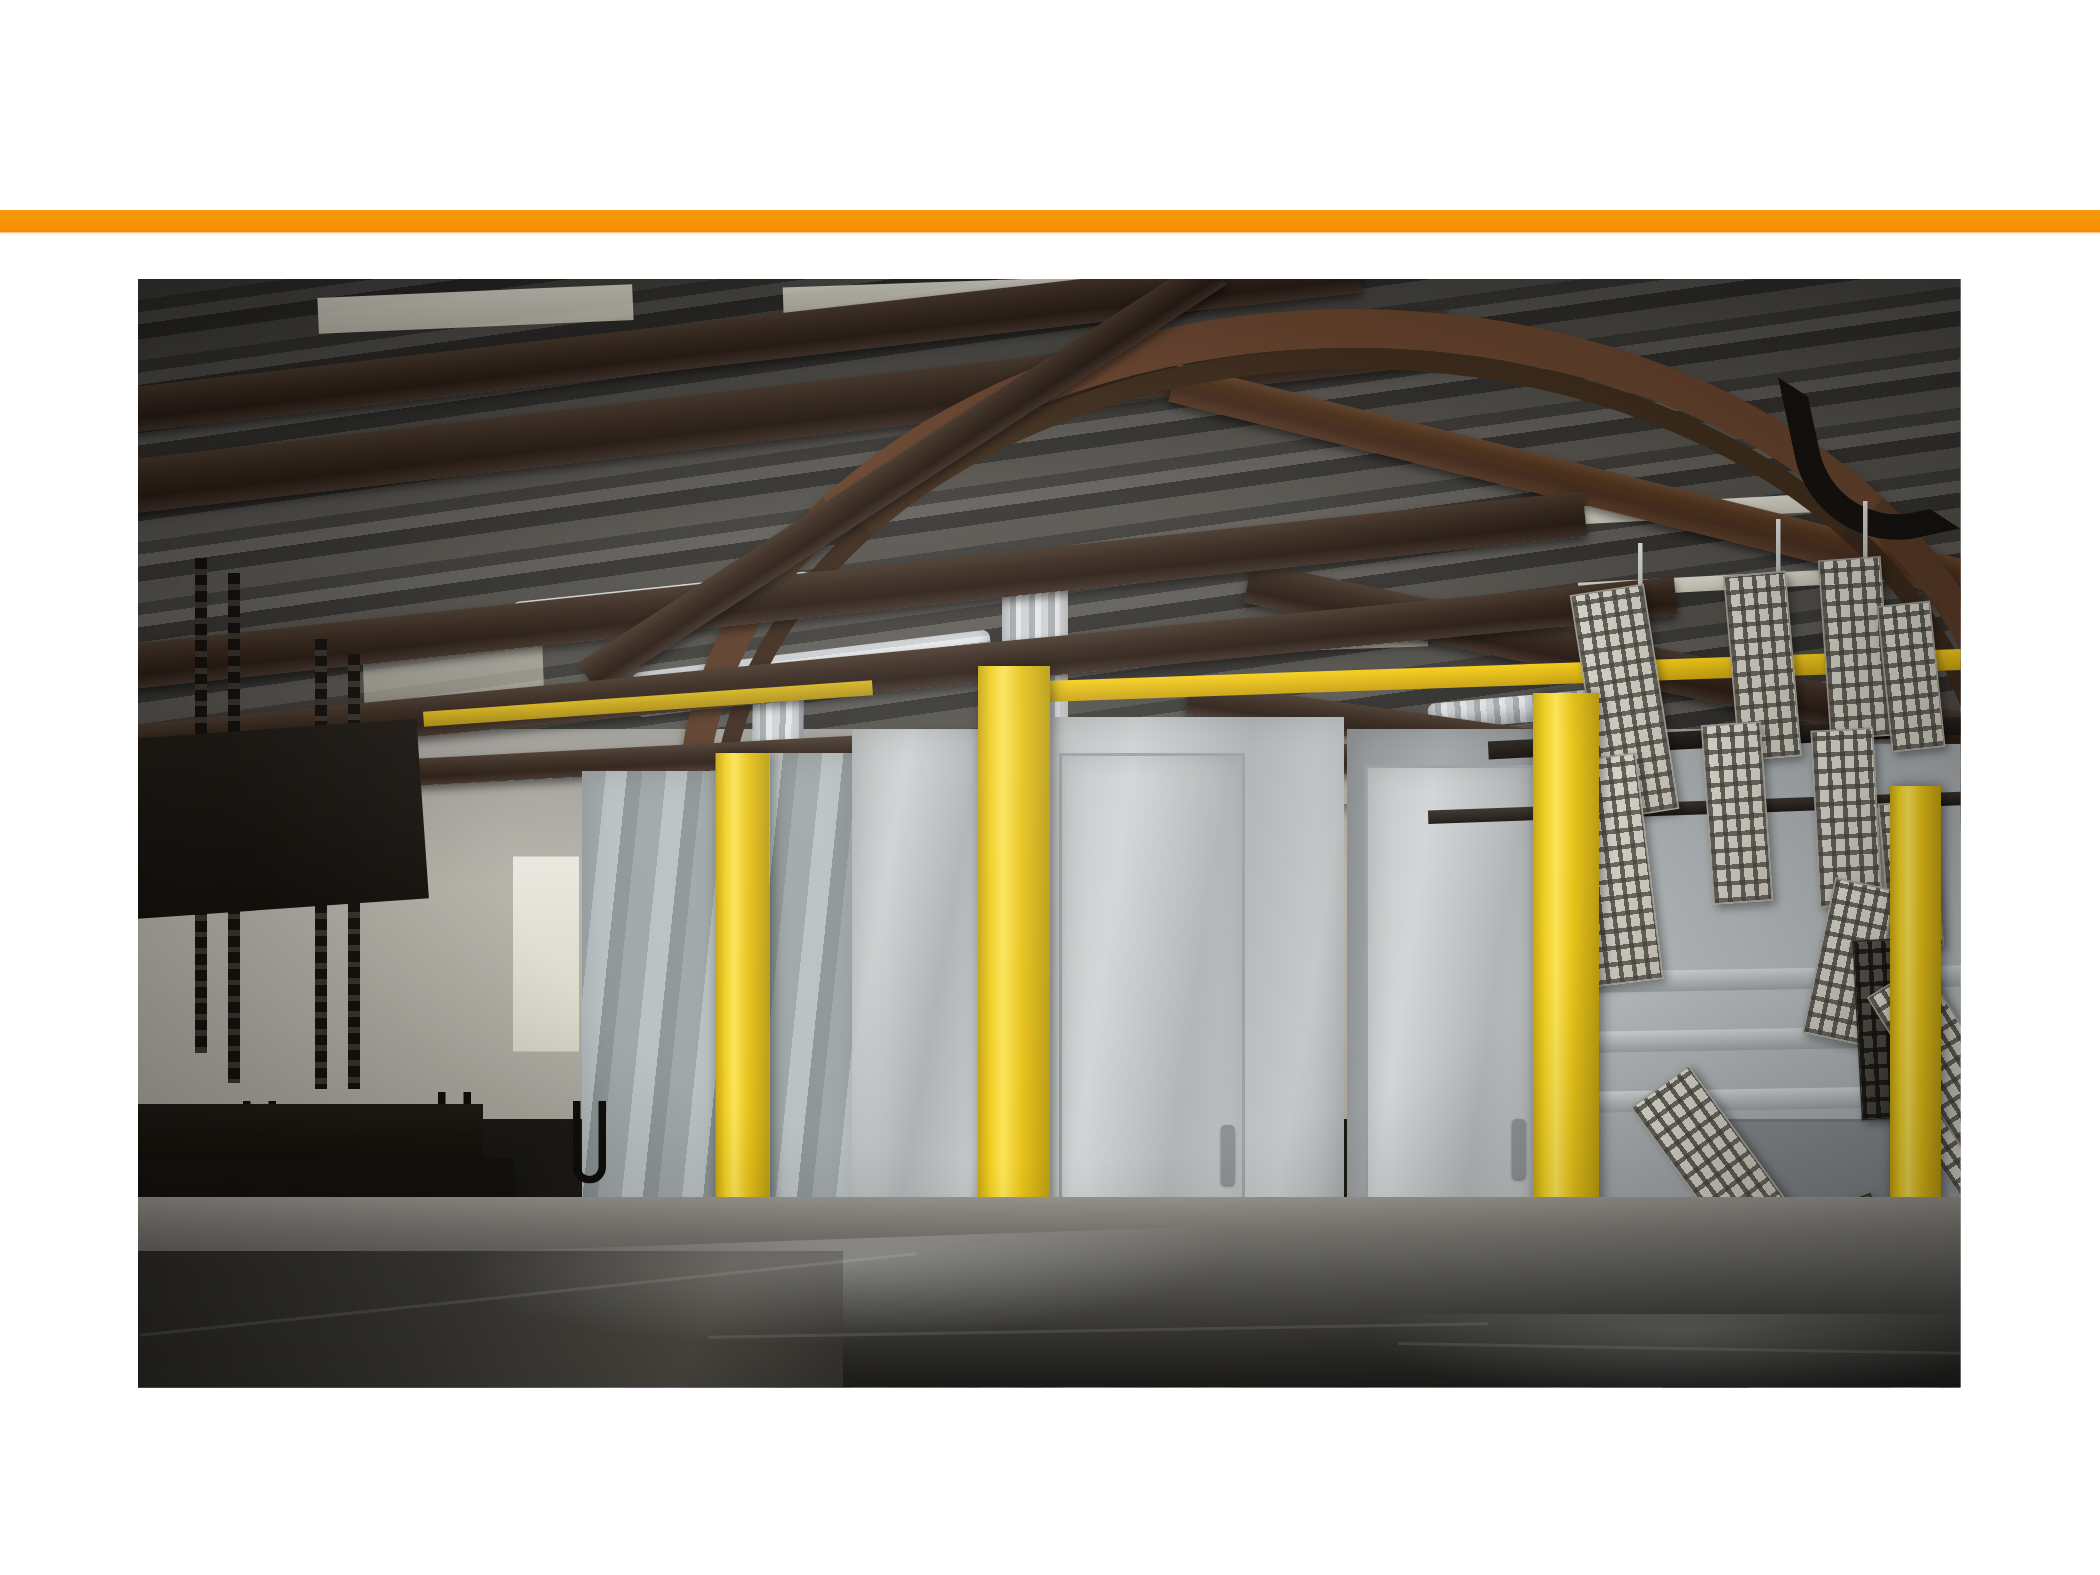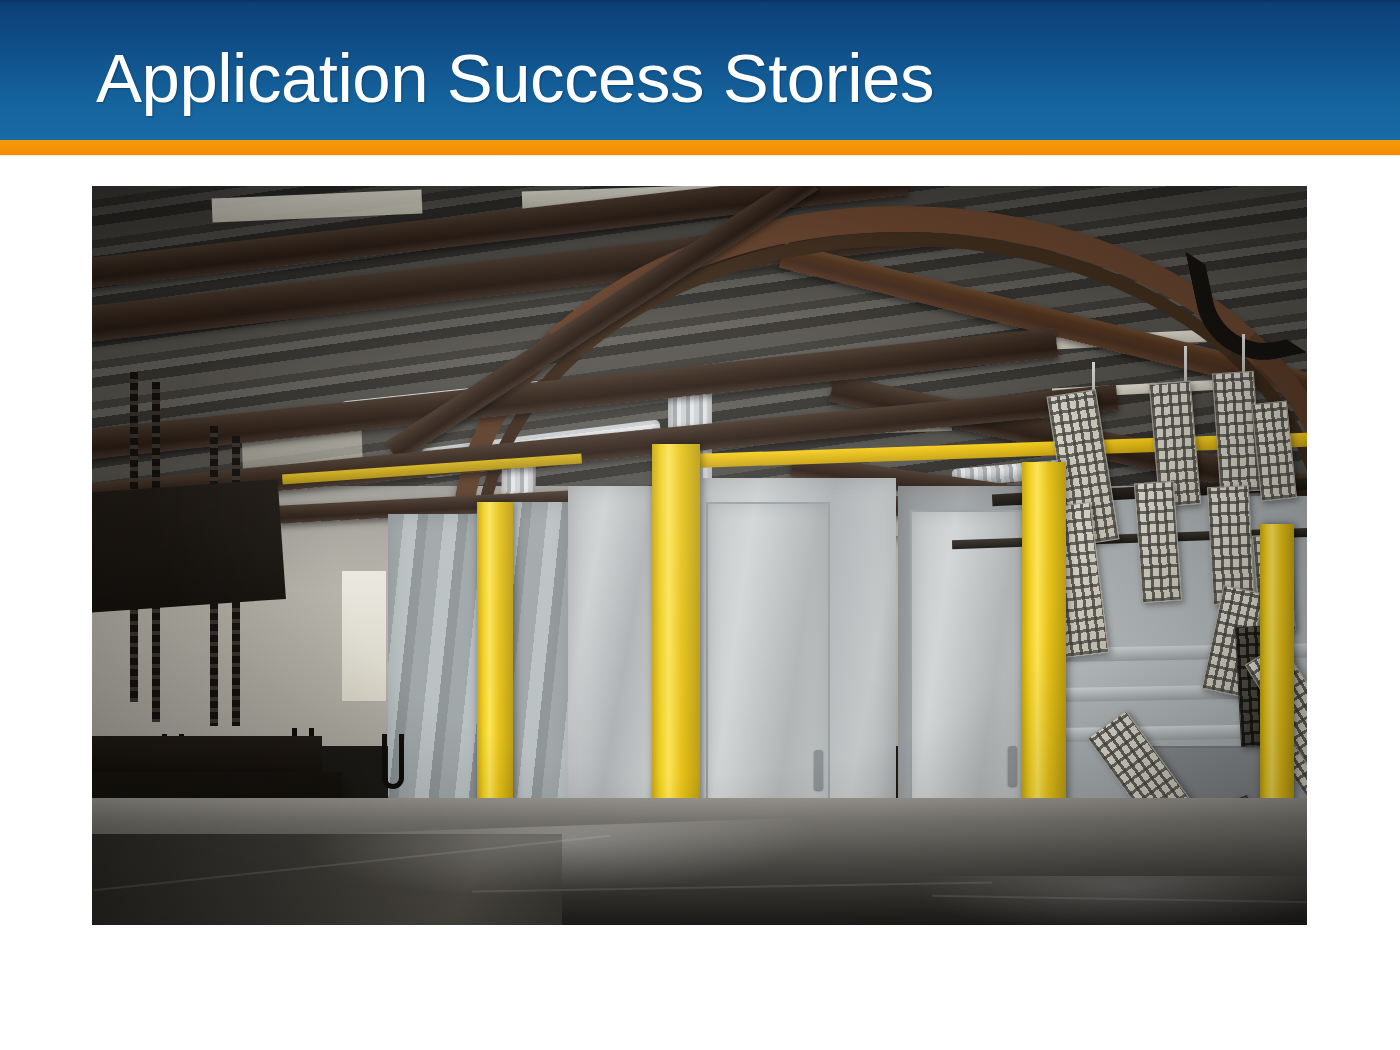--- a/index.html
+++ b/index.html
@@ -463,23 +463,20 @@
     position:absolute;
     left:0; top:940px; width:1400px; height:110px;
     background:#ffffff;
   }
 </style>
 </head>
 <body>
 
 <div class="slide">
 
-  <div class="header-band">
-    <div class="header-title">Application Success Stories</div>
-  </div>
   <div class="header-accent"></div>
 
   <div class="photo-frame">
     <div class="photo" title="Industrial powder coating line inside a factory hall: steel roof beams and a large curved rusty arch girder overhead, galvanized ventilation ducting, yellow structural columns, grey sheet-metal spray booth with hinged doors, an operator in a white protective suit standing on a red access platform, and grated metal parts hanging from the overhead conveyor on the right above a polished concrete floor.">
 
       <div class="p-roof"></div>
       <div class="p-sky sky1"></div>
       <div class="p-sky sky2"></div>
       <div class="p-sky sky3"></div>
       <div class="p-sky sky4"></div>

